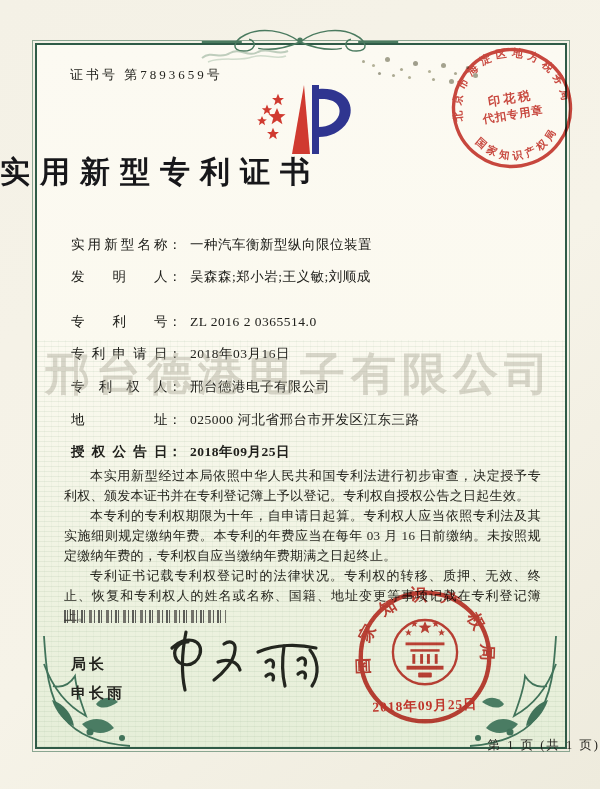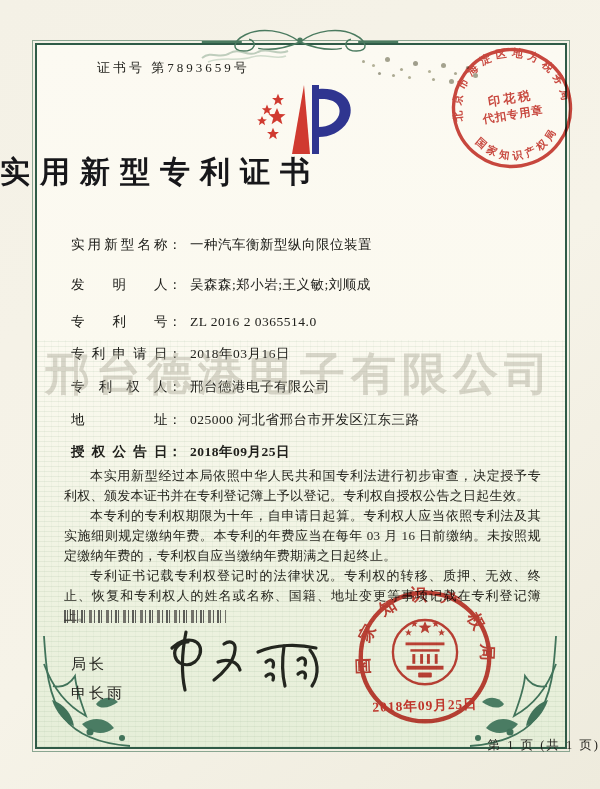--- a/index.html
+++ b/index.html
@@ -10,21 +10,21 @@
   .frame{position:absolute;left:32px;top:40px;width:538px;height:712px;
          border:1px solid #8aa691;padding:2px;box-sizing:border-box;z-index:0;}
   .frame-inner{width:100%;height:100%;box-sizing:border-box;border:2px solid #2f5b47;
          background:linear-gradient(180deg,#fcfaf2 0%,#fbf9ef 45%,#eef2e0 78%,#e5eed8 100%);
          position:relative;overflow:hidden;}
   .guilloche{position:absolute;left:0;right:0;bottom:0;height:58%;
          background:repeating-linear-gradient(0deg,rgba(110,150,110,.11) 0 1px,transparent 1px 5px),
                     repeating-linear-gradient(90deg,rgba(110,150,110,.05) 0 1px,transparent 1px 7px);}
   .abs{position:absolute;}
   
-  .cert-no{left:70px;top:59px;font-size:13px;letter-spacing:3px;z-index:3;margin-left:27px;}
+  .cert-no{left:70px;top:66px;font-size:13px;letter-spacing:3px;z-index:3;}
   .top-ornament{left:200px;top:22px;width:200px;height:40px;z-index:2;}
   .scribble{left:198px;top:44px;width:95px;height:22px;z-index:2;}
   .speckles{left:362px;top:60px;width:3px;height:3px;background:#6b6a45;border-radius:50%;opacity:.55;z-index:2;
      box-shadow:10px 4px 0 #7a7850,24px -2px 0 1px #5d5c3e,38px 8px 0 #6b6a45,52px 2px 0 1px #55543a,
      66px 10px 0 #7a7850,80px 4px 0 1px #5d5c3e,92px 12px 0 #6b6a45,104px 6px 0 #55543a,70px 18px 0 #6b6a45,
      88px 20px 0 1px #5d5c3e,46px 16px 0 #7a7850,30px 14px 0 #6b6a45,112px 14px 0 1px #5d5c3e,16px 12px 0 #55543a;}
   .tax-stamp{left:446px;top:42px;width:132px;height:132px;transform:rotate(-9deg);
      mix-blend-mode:multiply;opacity:.9;z-index:7;}
   .logo{left:249px;top:84px;width:108px;height:74px;z-index:3;}
   .title{left:0;right:0;top:152px;font-size:30px;font-weight:bold;
@@ -38,21 +38,21 @@
   .watermark{left:50%;top:344px;transform:translateX(-50%);font-size:45px;font-weight:bold;
      letter-spacing:6px;color:#a8a493;opacity:.42;white-space:nowrap;z-index:6;}
   
   .bodytext{left:64px;top:466px;width:477px;font-size:13px;line-height:20px;
      text-align:justify;z-index:3;color:#26261f;}
   .bodytext p{margin:0;text-indent:2em;letter-spacing:.3px;}
   
   .barcode{left:64px;top:610px;width:162px;height:13px;opacity:.8;z-index:3;
      background:repeating-linear-gradient(90deg,#3a3a38 0 2px,transparent 2px 3px,#3a3a38 3px 4px,
        transparent 4px 8px,#55534e 8px 11px,transparent 11px 13px,#3a3a38 13px 14px,transparent 14px 17px);}
-  .signoff{left:71px;top:650px;font-size:15px;font-weight:normal;letter-spacing:3px;line-height:29px;z-index:3;}
+  .signoff{left:71px;top:650px;font-size:15px;font-weight:bold;letter-spacing:3px;line-height:29px;z-index:3;}
   .signature{left:158px;top:618px;width:188px;height:88px;z-index:4;}
   .official-seal{left:352px;top:584px;width:146px;height:146px;mix-blend-mode:multiply;opacity:.93;z-index:7;}
   .seal-date{left:350px;top:697px;width:150px;text-align:center;color:#bf352b;font-size:13.5px;
      font-weight:bold;letter-spacing:1px;transform:rotate(-2deg);z-index:8;}
   .corner{width:95px;height:115px;z-index:2;}
   .corner-bl{left:38px;top:634px;}
   .corner-br{left:467px;top:634px;transform:scaleX(-1);}
   .footer{left:0;right:0;top:737px;text-align:right;font-size:12.5px;letter-spacing:2px;z-index:3;}
   text{font-family:"Liberation Serif","DejaVu Serif",serif;}
 </style>
@@ -114,21 +114,21 @@
       <polygon points="63,1 70,1 70,70 63,70"></polygon>
       <path d="M70,5 C98,3 107,23 99,37 C92,49 80,53 70,53 L70,43 C79,43 87,39 90,31 C93,21 85,14 70,15 Z"></path>
     </g>
   </svg>
 
   <div class="abs title">实用新型专利证书</div>
 
   <div class="frow" style="top:236px">
     <span class="flabel">实用新型名称</span><span class="colon">：</span><span>一种汽车衡新型纵向限位装置</span>
   </div>
-  <div class="frow" style="top:276px">
+  <div class="frow" style="top:268px">
     <span class="flabel">发明人</span><span class="colon">：</span><span>吴森森;郑小岩;王义敏;刘顺成</span>
   </div>
   <div class="frow" style="top:313px">
     <span class="flabel">专利号</span><span class="colon">：</span><span>ZL 2016 2 0365514.0</span>
   </div>
   <div class="frow" style="top:345px">
     <span class="flabel">专利申请日</span><span class="colon">：</span><span>2018年03月16日</span>
   </div>
   <div class="frow" style="top:378px">
     <span class="flabel">专利权人</span><span class="colon">：</span><span>邢台德港电子有限公司</span>

